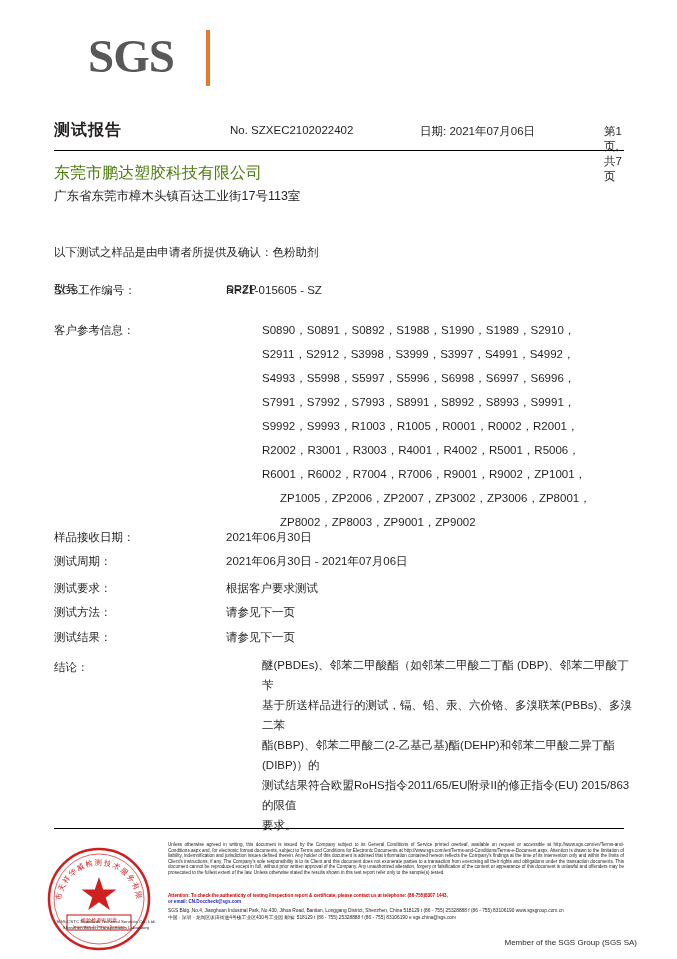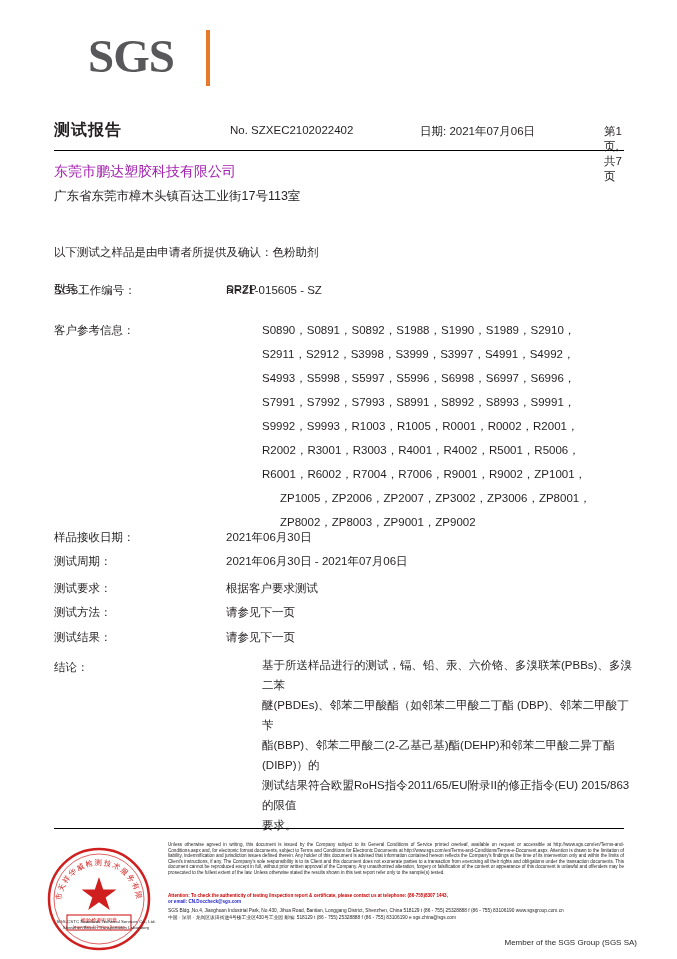--- a/index.html
+++ b/index.html
@@ -94,22 +94,22 @@
     width: 570px;
     height: 1px;
     background: #000;
   }
 
   
   .company-name {
     position: absolute;
     left: 54px;
     top: 163px;
-    font-size: 14px;
-    color: #a21caf;
+    font-size: 16px;
+    color: #4d7c0f;
   }
   .company-addr {
     position: absolute;
     left: 54px;
     top: 188px;
     font-size: 12.5px;
     color: #231f20;
   }
 
   
@@ -315,22 +315,22 @@
     <div class="kv-row">
       <div class="kv-key">测试结果：</div>
       <div class="kv-val">请参见下一页</div>
     </div>
   </div>
 
   <div class="kv" style="top:655px;">
     <div class="kv-row">
       <div class="kv-key">结论：</div>
       <div class="kv-val block-text">
+        <span class="line">醚(PBDEs)、邻苯二甲酸酯（如邻苯二甲酸二丁酯 (DBP)、邻苯二甲酸丁苄</span>
         <span class="line">基于所送样品进行的测试，镉、铅、汞、六价铬、多溴联苯(PBBs)、多溴二苯</span>
-        <span class="line">醚(PBDEs)、邻苯二甲酸酯（如邻苯二甲酸二丁酯 (DBP)、邻苯二甲酸丁苄</span>
         <span class="line">酯(BBP)、邻苯二甲酸二(2-乙基己基)酯(DEHP)和邻苯二甲酸二异丁酯(DIBP)）的</span>
         <span class="line">测试结果符合欧盟RoHS指令2011/65/EU附录II的修正指令(EU) 2015/863的限值</span>
         <span class="line">要求。</span>
       </div>
     </div>
   </div>
 
   <div class="footer-rule"></div>
 
   <div class="stamp">

